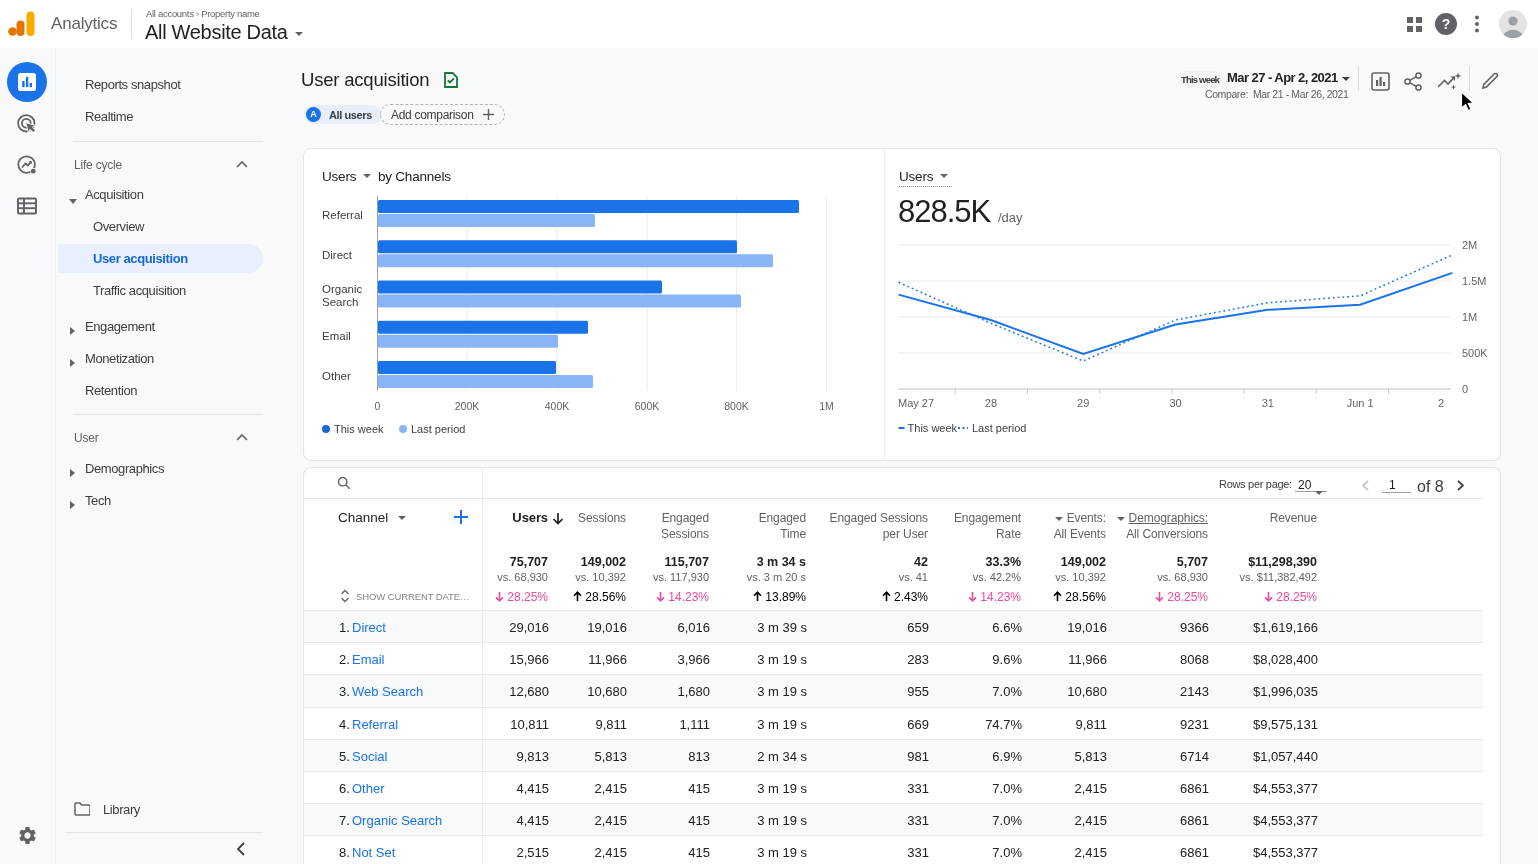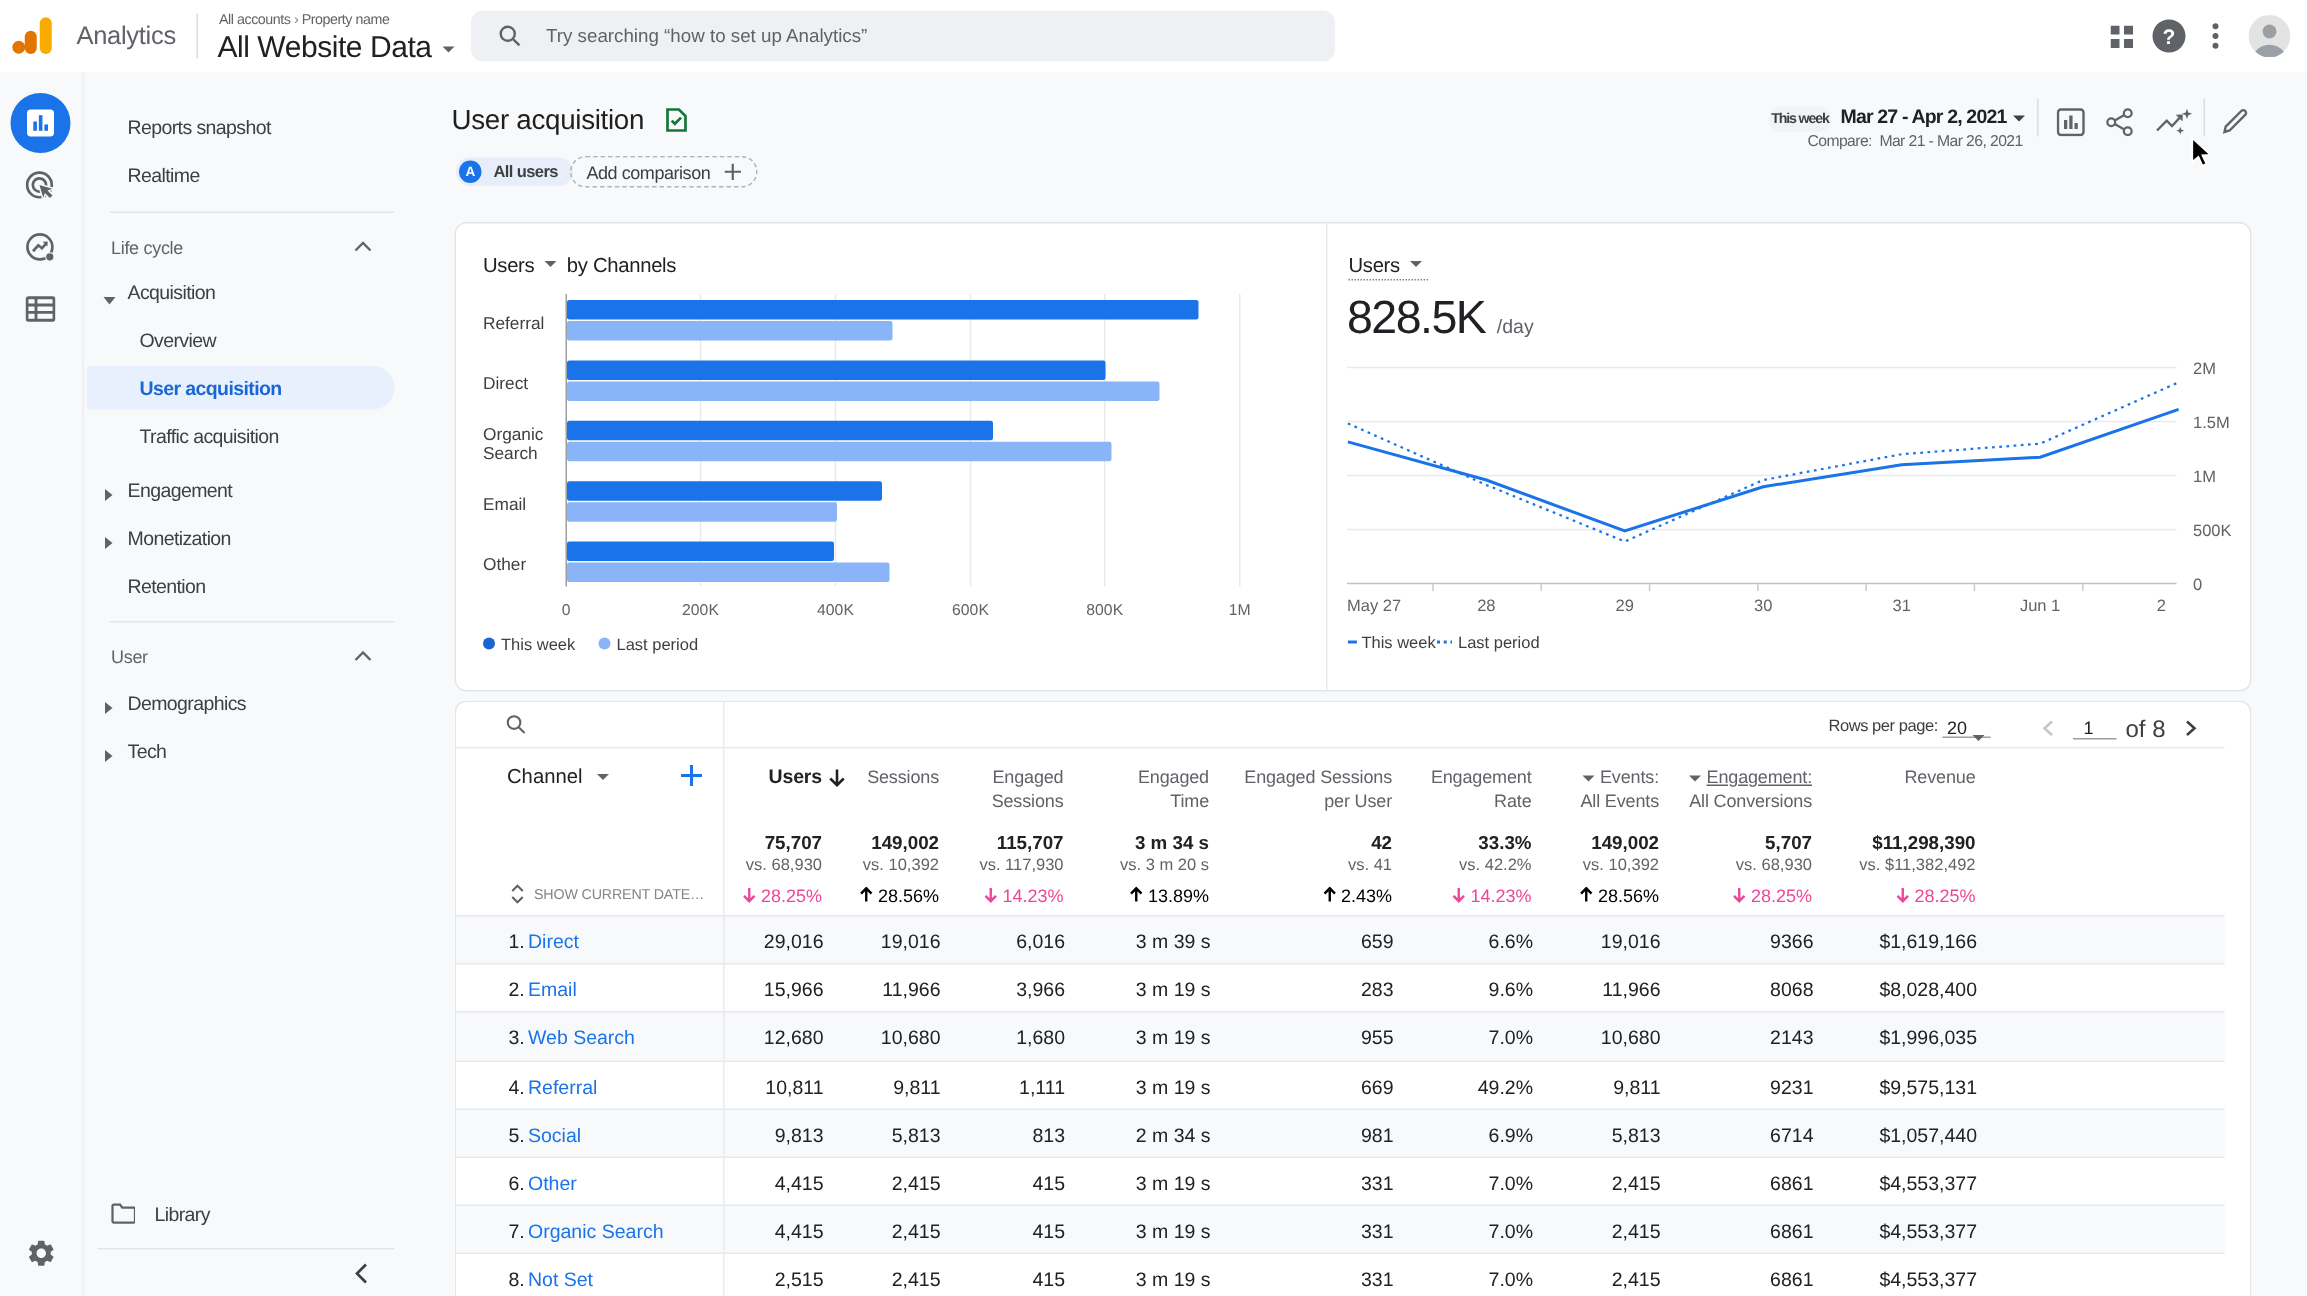--- a/index.html
+++ b/index.html
@@ -36,27 +36,20 @@
 <div id="header">
   <svg class="abs" style="left:8px;top:11px" width="27" height="25" viewBox="0 0 27 25">
     <rect x="18.5" y="0.5" width="8" height="24.5" rx="4" fill="#f9ab00"></rect>
     <rect x="8.5" y="9.5" width="8" height="15.5" rx="4" fill="#e37400"></rect>
     <circle cx="4.5" cy="20.5" r="4.3" fill="#e37400"></circle>
   </svg>
   <div class="abs" style="left:51px;top:14px;font-size:17px;letter-spacing:-0.2px;color:#5f6368">Analytics</div>
   <div class="abs" style="left:131px;top:9px;width:1px;height:30px;background:#dadce0"></div>
   <div class="abs" style="left:146px;top:8px;font-size:9.5px;letter-spacing:-0.3px;color:#5f6368">All accounts <span style="color:#80868b">›</span> Property name</div>
   <div class="abs" style="left:145px;top:21px;font-size:20px;letter-spacing:-0.3px;color:#202124">All Website Data <span class="caret" style="border-top-color:#5f6368;margin-left:2px"></span></div>
-  <div class="abs" style="left:314px;top:7px;width:576px;height:34px;background:#eef0f3;border-radius:8px">
-    <svg class="abs" style="left:18px;top:9px" width="16" height="16" viewBox="0 0 16 16">
-        <circle cx="6.5" cy="6.5" r="4.7" fill="none" stroke="#5f6368" stroke-width="1.6"></circle>
-        <line x1="10.2" y1="10.2" x2="14.3" y2="14.3" stroke="#5f6368" stroke-width="1.6"></line>
-      </svg>
-    <div class="abs" style="left:50px;top:10px;font-size:12.5px;color:#5f6368">Try searching “how to set up Analytics”</div>
-  </div>
 
   <svg class="abs" style="left:1407px;top:17px" width="15" height="15" viewBox="0 0 15 15">
     <rect x="0" y="0" width="6" height="6" fill="#5f6368"></rect>
       <rect x="9" y="0" width="6" height="6" fill="#5f6368"></rect>
     <rect x="0" y="9" width="6" height="6" fill="#5f6368"></rect>
       <rect x="9" y="9" width="6" height="6" fill="#5f6368"></rect>
   </svg>
 
   <div class="abs" style="left:1435px;top:13px;width:22px;height:22px;border-radius:50%;background:#5f6368;color:#fff;font-size:14px;font-weight:bold;text-align:center;line-height:22px">?</div>
 
@@ -320,21 +313,21 @@
     </svg>
   <div class="hcol" style="right:952px;top:42px;width:120px;color:#202124;font-weight:bold;font-size:13px">Users<svg style="position:absolute;right:-16px;top:2px" width="12" height="13" viewBox="0 0 12 13">
         <path d="M6 1 V11 M1.5 7 L6 11.5 L10.5 7" fill="none" stroke="#202124" stroke-width="1.7"></path>
       </svg></div>
   <div class="hcol" style="right:874px;top:42px;width:70px">Sessions</div>
   <div class="hcol" style="right:791px;top:42px;width:70px">Engaged<br>Sessions</div>
   <div class="hcol" style="right:694px;top:42px;width:70px">Engaged<br>Time</div>
   <div class="hcol" style="right:572px;top:42px;width:130px">Engaged Sessions<br>per User</div>
   <div class="hcol" style="right:479px;top:42px;width:100px">Engagement<br>Rate</div>
   <div class="hcol" style="right:394px;top:42px;width:110px"><span class="caret" style="margin-right:4px"></span><span style="">Events:</span><br>All Events</div>
-  <div class="hcol" style="right:292px;top:42px;width:120px"><span class="caret" style="margin-right:4px"></span><span style="text-decoration:underline">Engagement:</span><br>All Conversions</div>
+  <div class="hcol" style="right:292px;top:42px;width:120px"><span class="caret" style="margin-right:4px"></span><span style="text-decoration:underline">Demographics:</span><br>All Conversions</div>
   <div class="hcol" style="right:183px;top:42px;width:80px">Revenue</div>
 
   <div class="tot" style="right:952px;top:87px;width:120px">
       <div class="l1">75,707</div>
       <div class="l2">vs. 68,930</div>
       <div class="l3 red"><svg style="display:inline-block;margin-right:3px;vertical-align:-1px" width="9" height="11" viewBox="0 0 9 11">
           <path d="M4.5 1 V9.5 M1 6.2 L4.5 9.8 L8 6.2" fill="none" stroke="currentColor" stroke-width="1.6"></path>
         </svg>28.25%</div>
     </div>
   <div class="tot" style="right:874px;top:87px;width:80px">
@@ -440,21 +433,21 @@
         <span class="rcell" style="right:165px;width:110px">$1,996,035</span>
       </div>
       <div class="row" style="top:96.6px">
         <span class="rnum">4.</span>
         <span class="rname">Referral</span>
         <span class="rcell" style="right:934px;width:110px">10,811</span>
         <span class="rcell" style="right:856px;width:110px">9,811</span>
         <span class="rcell" style="right:773px;width:110px">1,111</span>
         <span class="rcell" style="right:676px;width:110px">3 m 19 s</span>
         <span class="rcell" style="right:554px;width:110px">669</span>
-        <span class="rcell" style="right:461px;width:110px">49.2%</span>
+        <span class="rcell" style="right:461px;width:110px">74.7%</span>
         <span class="rcell" style="right:376px;width:110px">9,811</span>
         <span class="rcell" style="right:274px;width:110px">9231</span>
         <span class="rcell" style="right:165px;width:110px">$9,575,131</span>
       </div>
       <div class="row odd" style="top:128.8px">
         <span class="rnum">5.</span>
         <span class="rname">Social</span>
         <span class="rcell" style="right:934px;width:110px">9,813</span>
         <span class="rcell" style="right:856px;width:110px">5,813</span>
         <span class="rcell" style="right:773px;width:110px">813</span>

